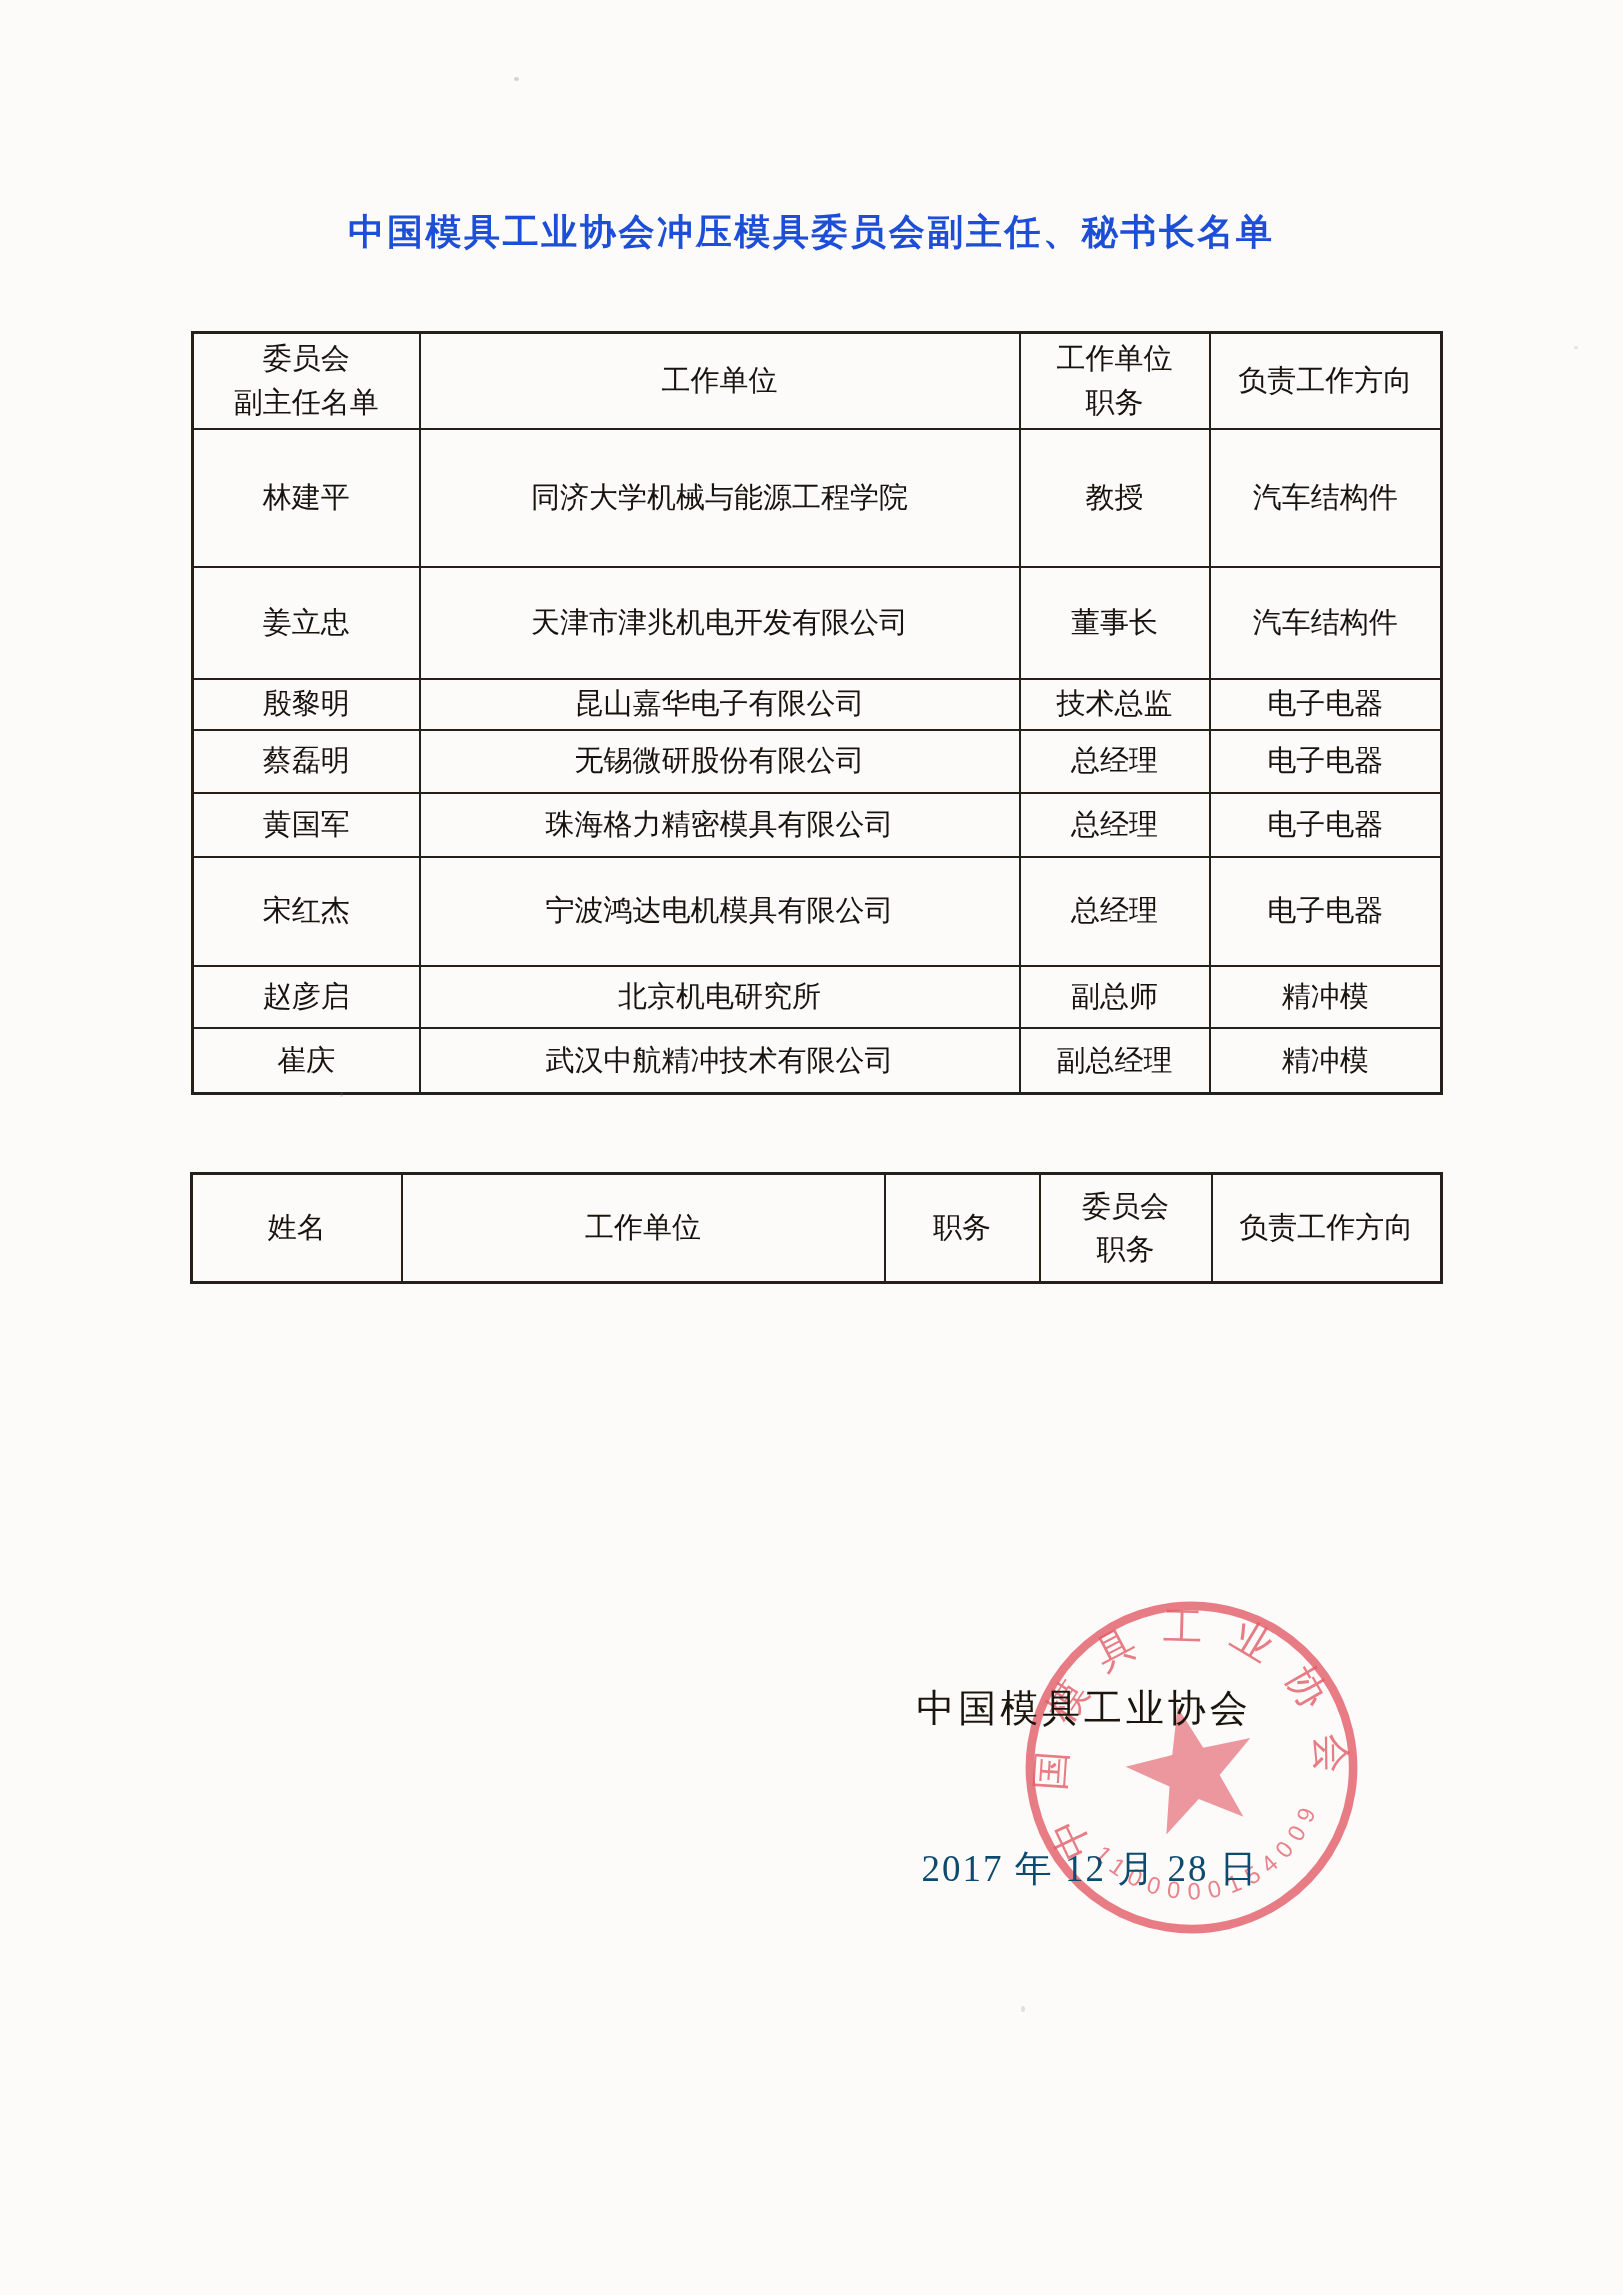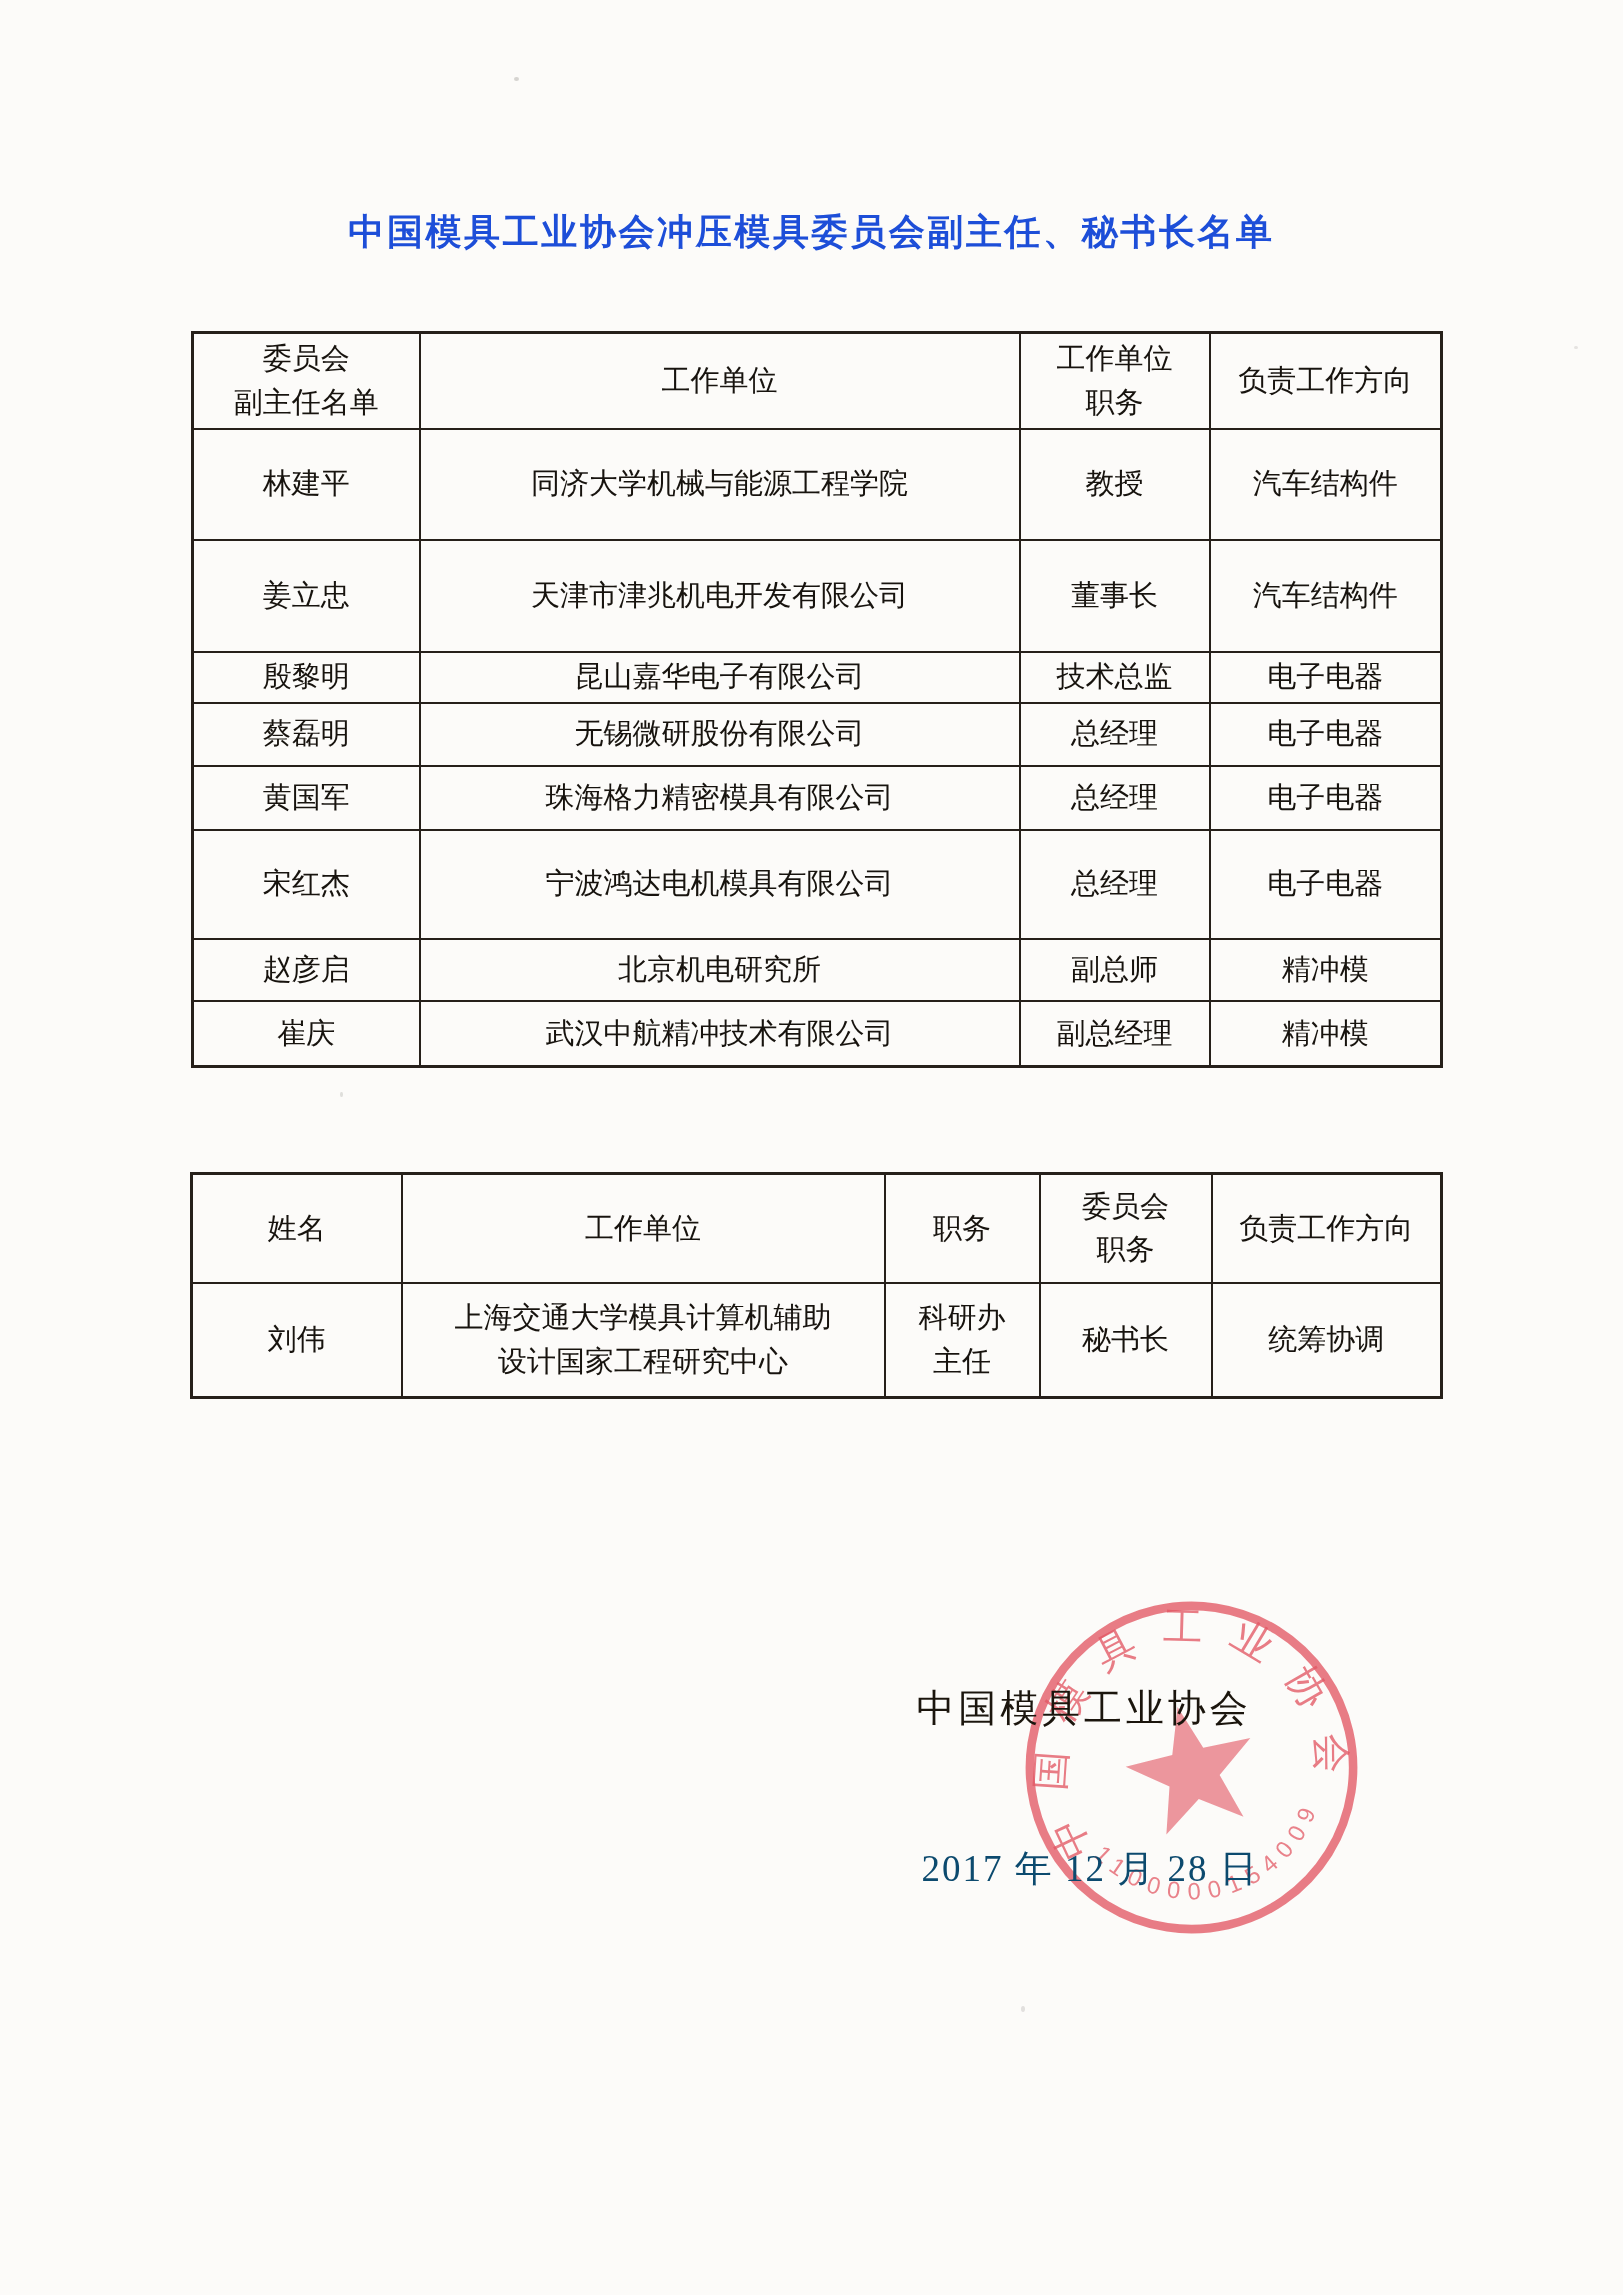--- a/index.html
+++ b/index.html
@@ -96,21 +96,21 @@
       </colgroup>
     <tbody>
         <tr style="height:96px">
       <th>委员会
 副主任名单</th>
       <th>工作单位</th>
       <th>工作单位
 职务</th>
       <th>负责工作方向</th>
     </tr>
-    <tr style="height:111px">
+    <tr style="height:138px">
       <td>林建平</td>
       <td>同济大学机械与能源工程学院</td>
       <td>教授</td>
       <td>汽车结构件</td>
     </tr>
     <tr style="height:112px">
       <td>姜立忠</td>
       <td>天津市津兆机电开发有限公司</td>
       <td>董事长</td>
       <td>汽车结构件</td>
@@ -164,29 +164,20 @@
       </colgroup>
     <tbody>
         <tr style="height:109px">
       <th>姓名</th>
       <th>工作单位</th>
       <th>职务</th>
       <th>委员会
 职务</th>
       <th>负责工作方向</th>
     </tr>
-    <tr style="height:115px">
-      <td>刘伟</td>
-      <td>上海交通大学模具计算机辅助
-设计国家工程研究中心</td>
-      <td>科研办
-主任</td>
-      <td>秘书长</td>
-      <td>统筹协调</td>
-    </tr>
   </tbody>
     </table>
 
   <svg class="stamp" viewBox="0 0 520 520">
     <defs>
       <path id="ringTextPath" d="M 102.7 370.1 A 192 192 0 1 1 417.3 370.1" fill="none"></path>
       <path id="numTextPath" d="M 64.4 301.6 A 200 200 0 0 0 455.6 301.6" fill="none"></path>
     </defs>
     <circle cx="260" cy="260" r="245" fill="none" stroke="#e04b59" stroke-width="13" opacity="0.78"></circle>
     <polygon points="260,166 284.1,234.8 357,236.5 299,280.7 320,350.5 260,309 200,350.5 221,280.7 163,236.5 235.9,234.8" fill="#e04b59" opacity="0.62"></polygon>

